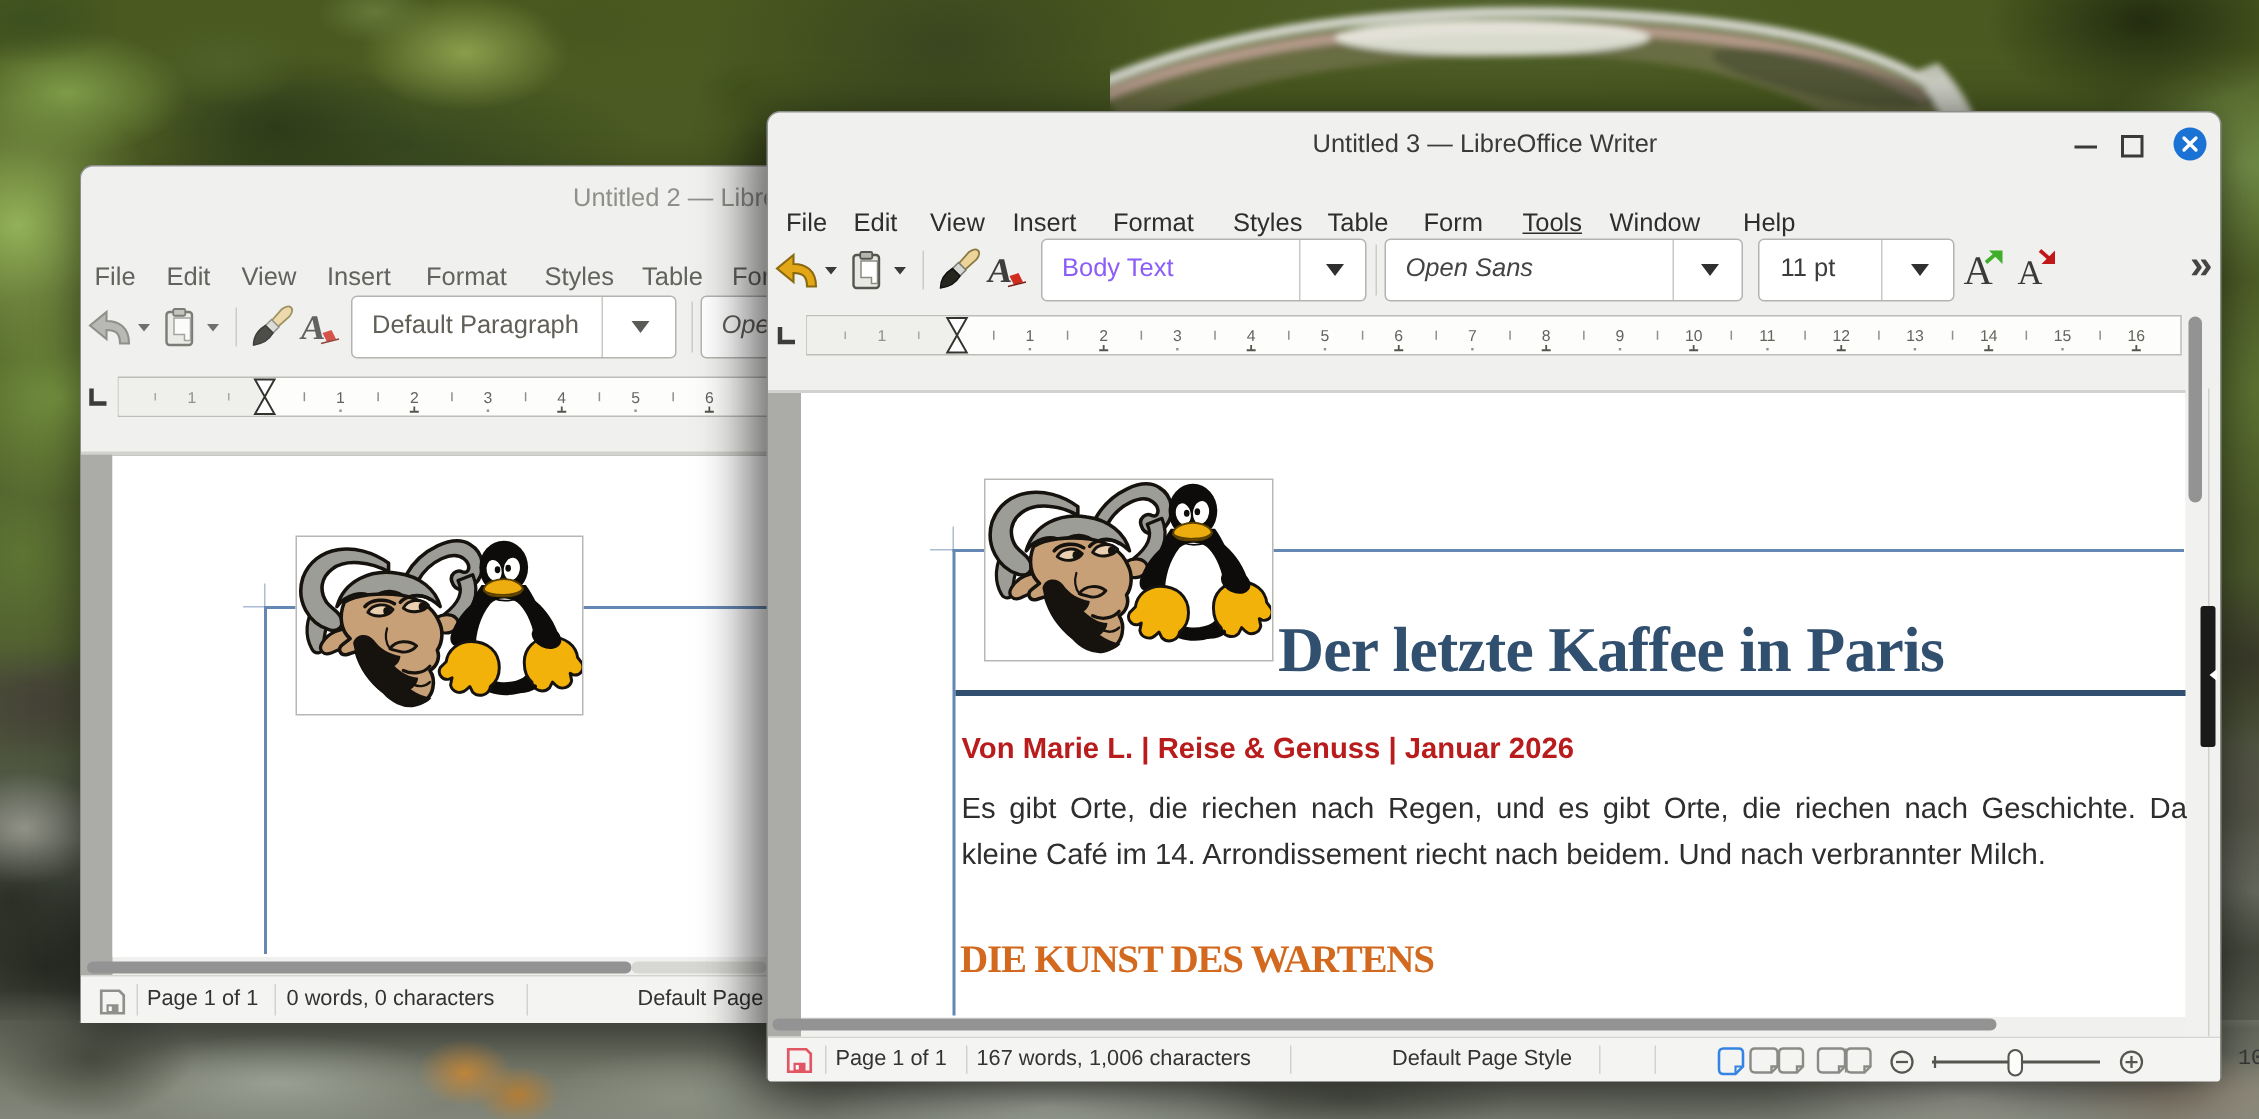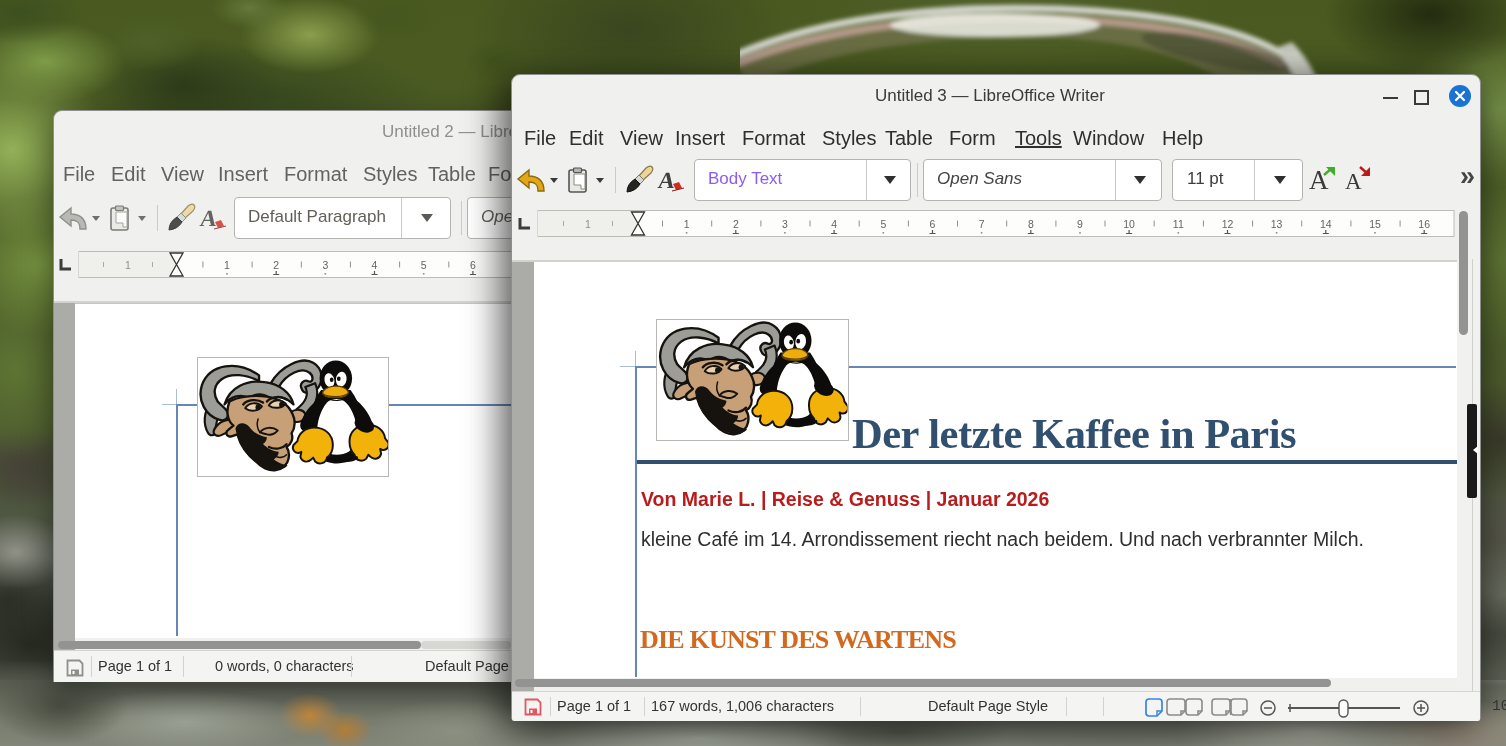--- a/index.html
+++ b/index.html
@@ -57,21 +57,21 @@
   #bg .darkband { position:absolute; left:0; top:560px; width:100%; height:120px;
       background:linear-gradient(180deg, rgba(40,46,30,0) 0%, rgba(43,47,36,.55) 60%, rgba(52,56,46,.6) 100%); }
 
   
   .win { position:absolute; background:#f0f1ee; border:1px solid #8e8f8c; }
   #wback { left:53px; top:110px; width:462px; height:572px; border-radius:9px 0 0 0; border-right:none;
            box-shadow:0 10px 30px rgba(0,0,0,.4); }
   #wfront { left:511px; top:74px; width:970px; height:646px; border-radius:9px 9px 2px 2px;
            box-shadow:-14px 4px 34px rgba(0,0,0,.38), 0 12px 36px rgba(0,0,0,.42); }
 
-  .menu span { position:absolute; font-size:20px; color:#2e2e2e; }
+  .menu span { position:absolute; font-size:17px; color:#2e2e2e;margin-top:12px; }
   .mb span { color:#62635f; }
 
   .combo { position:absolute; background:#fff; border:1px solid #b4b5b1; border-radius:4px; }
   .combo .dvd { position:absolute; top:0; bottom:0; width:1px; background:#c8c9c5; }
   .combo .car { position:absolute; width:0; height:0; border:6px solid transparent; border-top:8px solid #2f2f2f; }
   .tsep { position:absolute; width:1px; background:#cbccc8; }
 
   .page { position:absolute; background:#fff; }
   .blin { position:absolute; background:#6487b3; }
   .frame { position:absolute; background:#fff; border:1px solid #b7b7b3; }
@@ -254,21 +254,21 @@
 
   <div class="sbar" style="left:0; top:539px; width:461px; height:32px;">
     <div class="abs" style="left:11px; top:7px;"><svg width="20" height="20" viewBox="0 0 20 20">
           <path d="M2.5 2.5 h12 l3 3 v12 h-15 z" fill="none" stroke="#8f908b" stroke-width="1.8"></path>
           <rect x="6" y="11.5" width="8" height="6" fill="#8f908b"></rect>
           <rect x="7.5" y="13" width="2" height="3" fill="#fff"></rect>
         </svg></div>
     <div class="sep" style="left:37px;"></div>
     <div class="abs" style="left:44px; top:7px;">Page 1 of 1</div>
     <div class="sep" style="left:129px;"></div>
-    <div class="abs" style="left:137px; top:7px;margin-left:24px;">0 words, 0 characters</div>
+    <div class="abs" style="left:137px; top:7px;">0 words, 0 characters</div>
     <div class="sep" style="left:297px;"></div>
     <div class="abs" style="left:371px; top:7px;">Default Page Style</div>
   </div>
 </div>
 
 <div class="win" id="wfront">
   <div class="abs" style="left:363px; top:11px; font-size:17px; color:#3a3a3a;">Untitled 3 — LibreOffice Writer</div>
 
   <div class="abs" style="left:871px; top:22px; width:15px; height:2px; background:#3a3a3a;"></div>
   <div class="abs" style="left:902px; top:15px; width:15px; height:15px; border:2px solid #3a3a3a;"></div>
@@ -414,20 +414,21 @@
   <div class="blin" style="left:123px; top:276px; width:1px; height:15px; opacity:.55;"></div>
 
   <div class="frame" style="left:144px; top:244px; width:193px; height:122px;"><svg width="191" height="120" viewBox="0 0 193 122">
         <use href="#gnutux"></use>
       </svg></div>
 
   <div class="abs" style="left:340px; top:334px; font-family:'Liberation Serif',serif; font-weight:bold; font-size:42.5px; letter-spacing:-0.5px; color:#31506f;">Der letzte Kaffee in Paris</div>
   <div class="abs" style="left:125px; top:385px; width:820px; height:4px; background:#31506f;"></div>
   <div class="abs" style="left:129px; top:413px; font-size:19.5px; font-weight:bold; color:#b91c1c;">Von Marie L. | Reise &amp; Genuss | Januar 2026</div>
   <div class="abs" style="left:129px; top:449px; width:817px; font-size:19.5px; color:#2e2e2e; line-height:31px;">
+    <div style="text-align:justify; text-align-last:justify;">Es gibt Orte, die riechen nach Regen, und es gibt Orte, die riechen nach Geschichte. Da</div>
     <div>kleine Café im 14. Arrondissement riecht nach beidem. Und nach verbrannter Milch.</div>
   </div>
   <div class="abs" style="left:128px; top:550px; font-family:'Liberation Serif',serif; font-weight:bold; font-size:26px; letter-spacing:-0.8px; color:#d2691e;">DIE KUNST DES WARTENS</div>
 
   <div class="thumb" style="left:3px; top:604px; width:816px; height:8px;"></div>
 
   <div class="sbar" style="left:0; top:616px; width:968px; height:30px; border-radius:0 0 2px 2px;">
     <div class="abs" style="left:11px; top:5px;"><svg width="20" height="20" viewBox="0 0 20 20">
           <path d="M2.5 2.5 h12 l3 3 v12 h-15 z" fill="none" stroke="#e25563" stroke-width="1.8"></path>
           <rect x="6" y="11.5" width="8" height="6" fill="#e25563"></rect>

